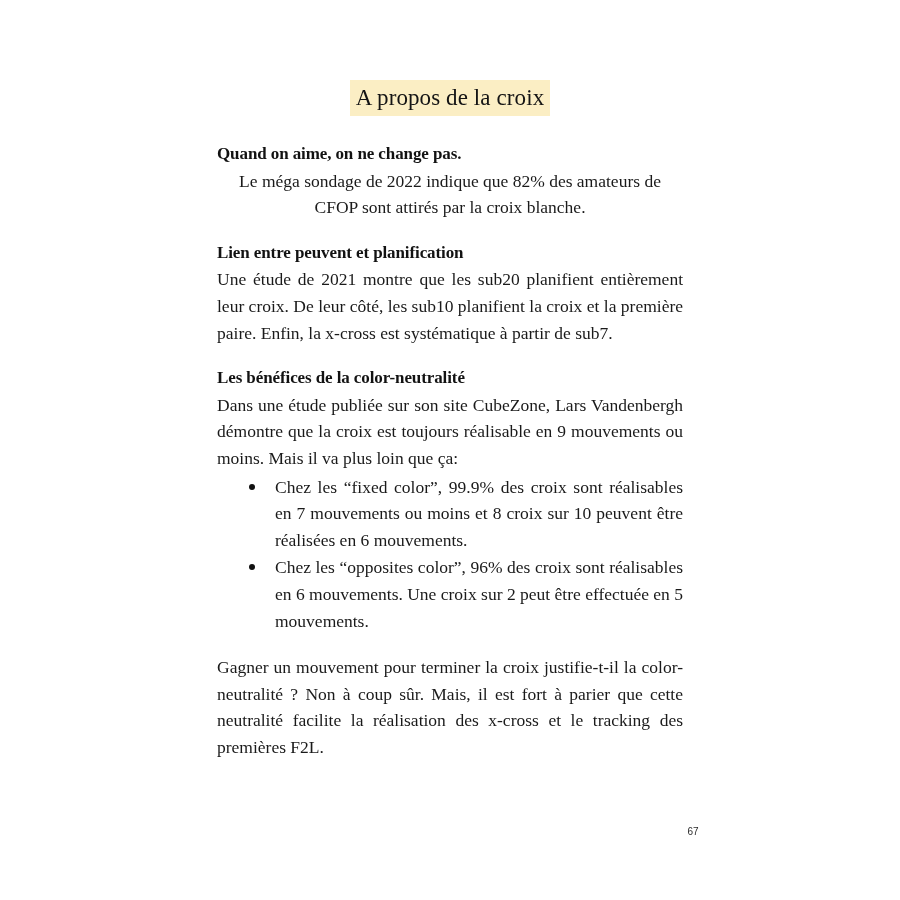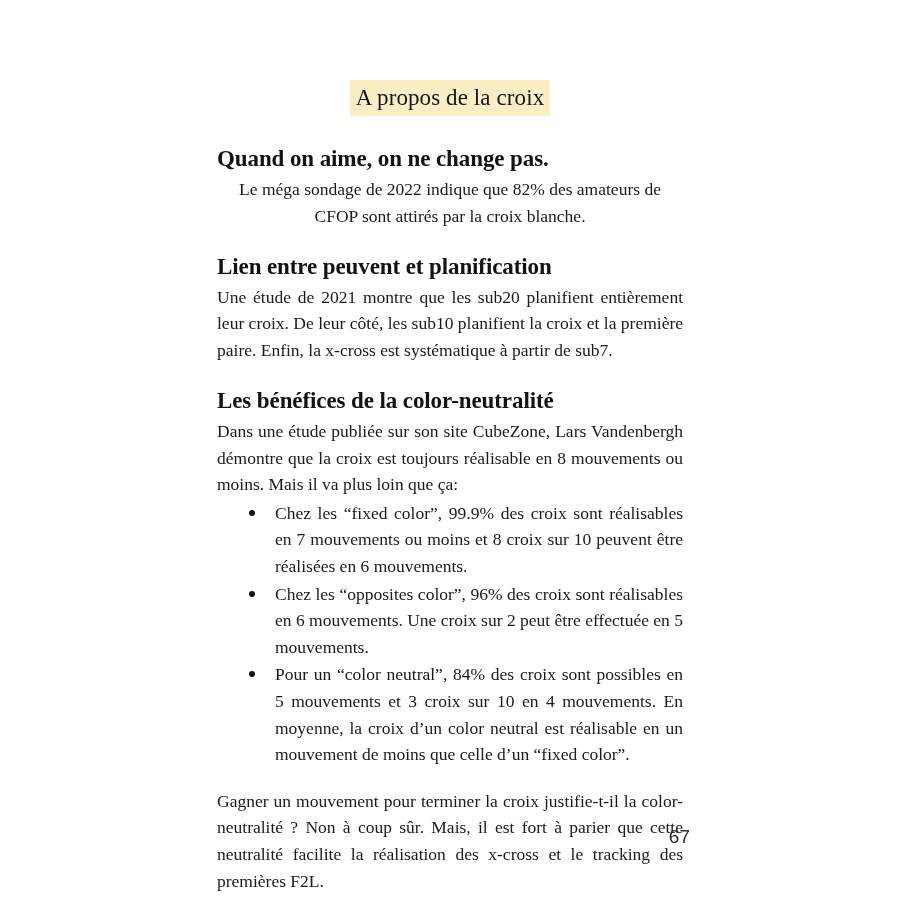--- a/index.html
+++ b/index.html
@@ -50,21 +50,21 @@
   }
 
   .section {
     margin-bottom: 20px;
   }
   .section:last-child {
     margin-bottom: 0;
   }
 
   h2.sec-head {
-    font-size: 23px;
+    font-size: 17px;
     line-height: 1.45;
     font-weight: 700;
     margin: 0 0 1px 0;
     letter-spacing: -0.1px;
     color: #121212;
   }
 
   p.para {
     font-size: 17.5px;
     line-height: 1.52;
@@ -104,26 +104,26 @@
     background: #111111;
   }
 
   .gap-before {
     margin-top: 22px;
   }
 
   
   .folio {
     position: absolute;
-    left: 650px;
+    left: 673px;
     top: 826px;
     width: 40px;
-    text-align: right;
+    text-align: center;
     font-family: "Liberation Sans", "DejaVu Sans", sans-serif;
-    font-size: 19px;
+    font-size: 10px;
     color: #2b2b2b;
   }
 </style>
 </head>
 <body>
 
 <div class="page">
 
   <div class="title-row">
     <span class="doc-title">A propos de la croix</span>
@@ -136,34 +136,30 @@
       <p class="para flow">Le méga sondage de 2022 indique que 82% des amateurs de CFOP sont attirés par la croix blanche.</p>
     </div>
 
     <div class="section">
       <h2 class="sec-head">Lien entre peuvent et planification</h2>
       <p class="para">Une étude de 2021 montre que les sub20 planifient entièrement leur croix. De leur côté, les sub10 planifient la croix et la première paire. Enfin, la x-cross est systématique à partir de sub7.</p>
     </div>
 
     <div class="section">
       <h2 class="sec-head">Les bénéfices de la color-neutralité</h2>
-      <p class="para">Dans une étude publiée sur son site CubeZone, Lars Vandenbergh démontre que la croix est toujours réalisable en 8 mouvements ou moins. Mais il va plus loin que ça:</p>
+      <p class="para">Dans une étude publiée sur son site CubeZone, Lars Vandenbergh démontre que la croix est toujours réalisable en 9 mouvements ou moins. Mais il va plus loin que ça:</p>
 
       <ul class="bullets">
         <li>
           <span class="dot"></span>
           <span>Chez les “fixed color”, 99.9% des croix sont réalisables en 7 mouvements ou moins et 8 croix sur 10 peuvent être réalisées en 6 mouvements.</span>
         </li>
         <li>
           <span class="dot"></span>
           <span>Chez les “opposites color”, 96% des croix sont réalisables en 6 mouvements. Une croix sur 2 peut être effectuée en 5 mouvements.</span>
-        </li>
-        <li>
-          <span class="dot"></span>
-          <span>Pour un “color neutral”, 84% des croix sont possibles en 5 mouvements et 3 croix sur 10 en 4 mouvements. En moyenne, la croix d’un color neutral est réalisable en un mouvement de moins que celle d’un “fixed color”.</span>
         </li>
       </ul>
     </div>
 
     <p class="para gap-before">Gagner un mouvement pour terminer la croix justifie-t-il la color-neutralité ? Non à coup sûr. Mais, il est fort à parier que cette neutralité facilite la réalisation des x-cross et le tracking des premières F2L.</p>
 
   </div>
 
   <div class="folio">67</div>
 

